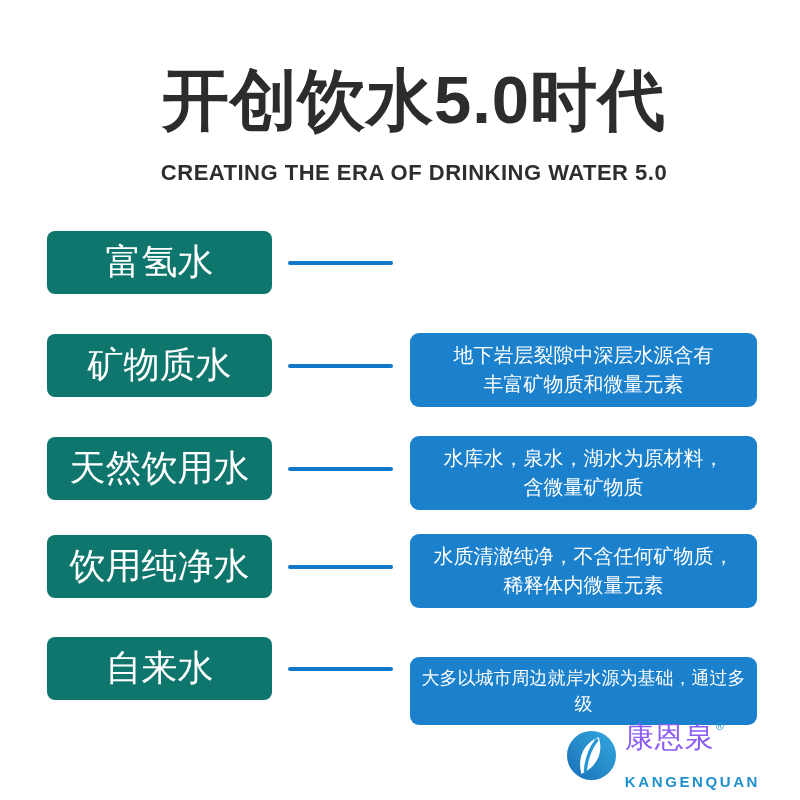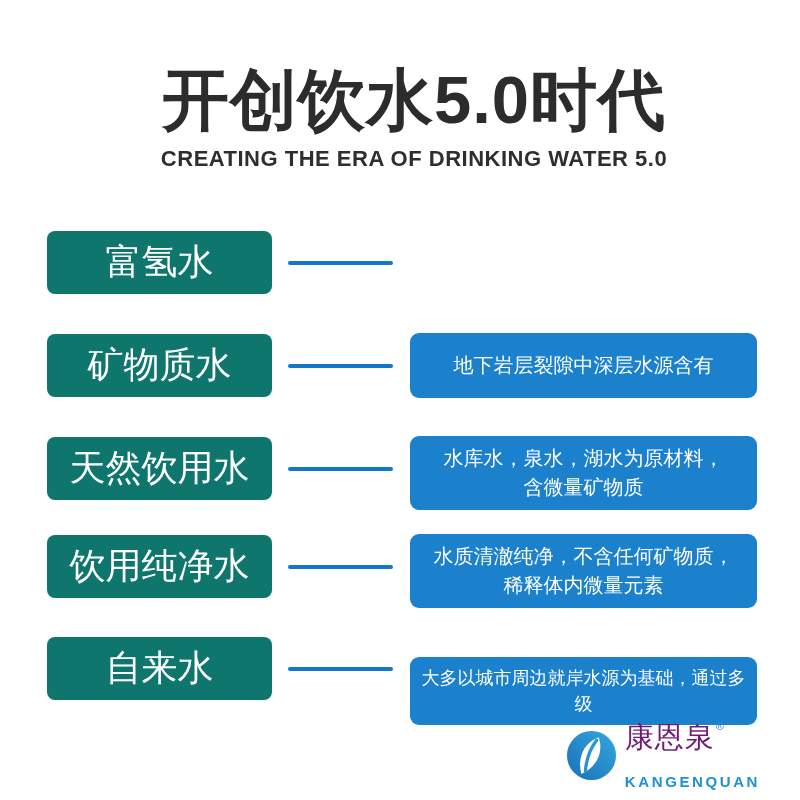--- a/index.html
+++ b/index.html
@@ -16,21 +16,21 @@
   .header { position: absolute; top: 64px; left: 0; width: 100%; text-align: center; }
   .title {
     font-size: 67px;
     font-weight: 900;
     color: #2c2c2c;
     letter-spacing: 1px;
     line-height: 1.08;
     padding-left: 28px;
   }
   .subtitle {
-    margin-top: 10px;
+    margin-top: 24px;
     font-size: 22px;
     font-weight: 700;
     color: #2e2e2e;
     letter-spacing: 0.5px;
     padding-left: 28px;
   }
 
   
   .row { position: absolute; left: 0; width: 100%; height: 66px; }
   .row-1 { top: 230px; }
@@ -79,21 +79,21 @@
     position: absolute;
     right: 40px; top: 722px;
     display: flex; align-items: center; gap: 9px;
   }
   .logo-mark { width: 49px; height: 49px; flex: 0 0 auto; }
   .logo-text { display: flex; flex-direction: column; align-items: flex-start; }
   .logo-name-row { position: relative; display: flex; align-items: flex-start; }
   .logo-name {
     font-size: 29px;
     font-weight: 500;
-    color: #701a75;
+    color: #8b5cf6;
     letter-spacing: 1px;
     line-height: 1.1;
   }
   .logo-reg {
     font-size: 11px;
     color: #2090cf;
     margin-left: 1px;
     margin-top: -2px;
   }
   .logo-roman {
@@ -117,20 +117,21 @@
   <div class="row row-1">
     <div class="label-box">富氢水</div>
     <div class="connector"></div>
   </div>
 
   <div class="row row-2">
     <div class="label-box">矿物质水</div>
     <div class="connector"></div>
     <div class="desc-box">
       <div>地下岩层裂隙中深层水源含有</div>
+      <div>丰富矿物质和微量元素</div>
     </div>
   </div>
 
   <div class="row row-3">
     <div class="label-box">天然饮用水</div>
     <div class="connector"></div>
     <div class="desc-box">
       <div>水库水，泉水，湖水为原材料，</div>
       <div>含微量矿物质</div>
     </div>

